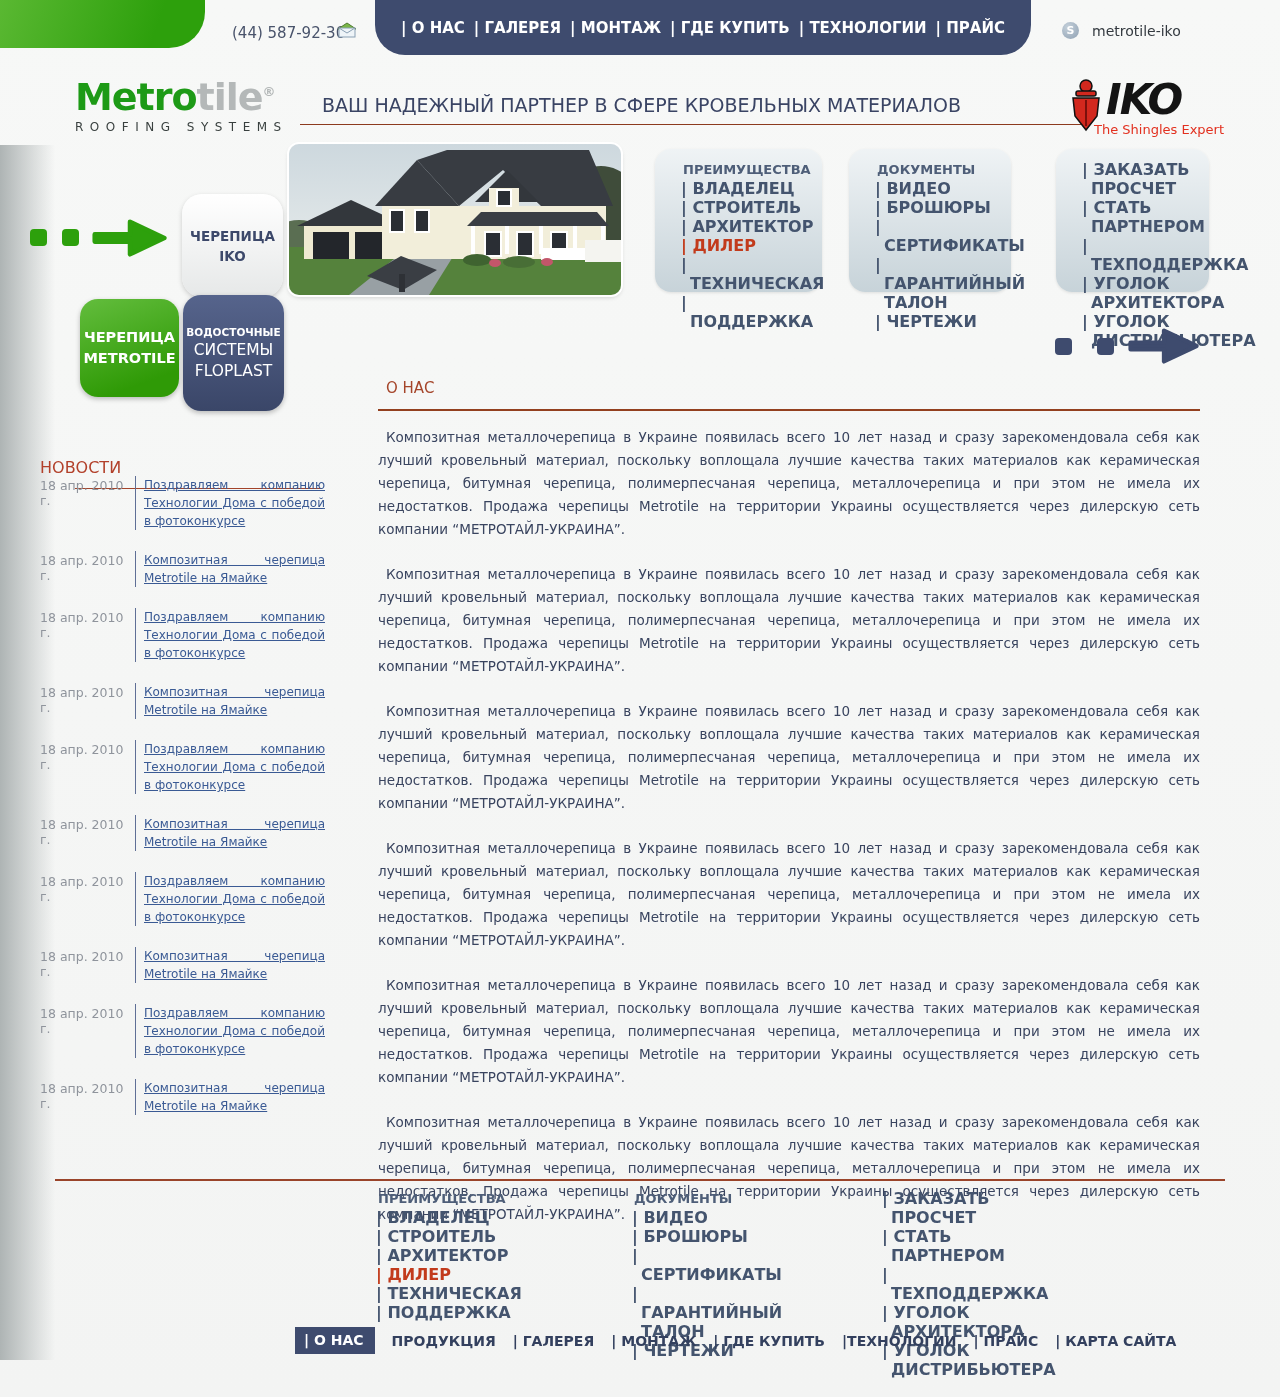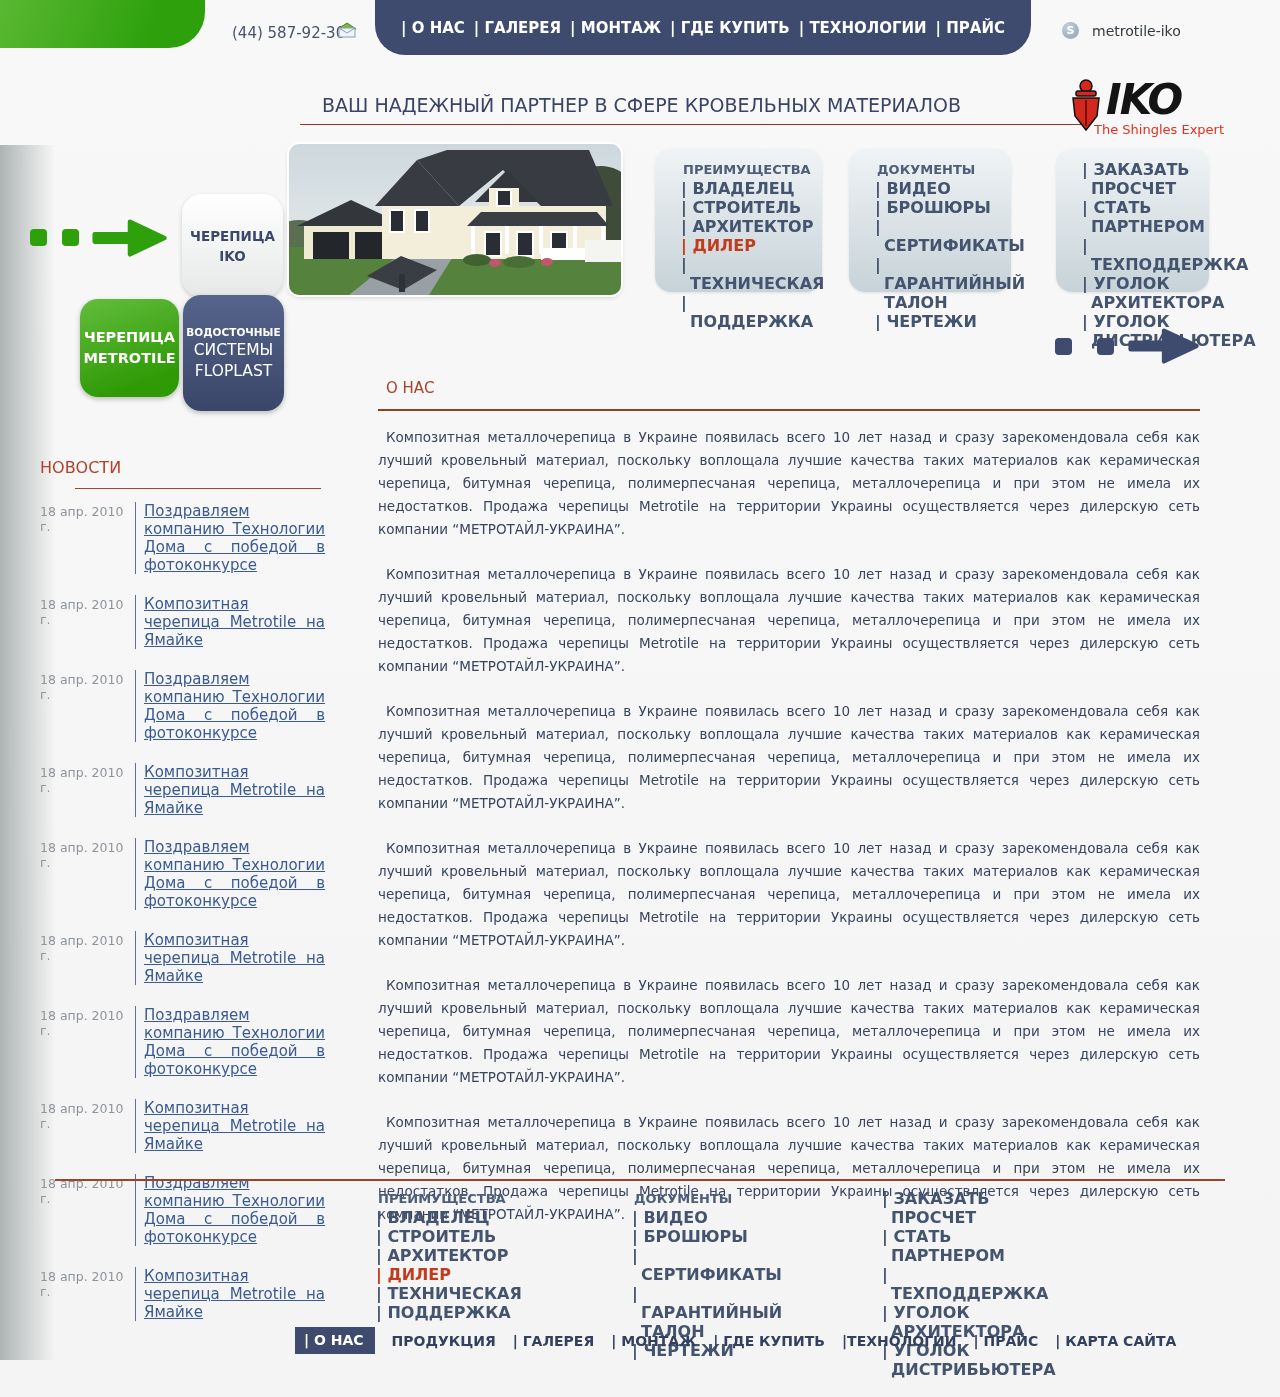--- a/index.html
+++ b/index.html
@@ -82,25 +82,25 @@
     box-shadow:0 2px 5px rgba(0,0,0,.25); color:#fff; font-size:14.5px; font-weight:bold; line-height:21px; }
   .pbtn-flo { left:183px; top:295px; width:101px; height:116px;
     background:linear-gradient(180deg,#56648c 0%,#3a4668 100%);
     box-shadow:0 2px 5px rgba(0,0,0,.25); color:#fff; }
   .flo-l1 { font-size:10.5px; font-weight:bold; line-height:15px; }
   .flo-l2, .flo-l3 { font-size:15.5px; font-weight:normal; line-height:21px; }
 
   
   .news-title { position:absolute; left:40px; top:458px; font-size:16px; color:#b2402a; }
   .news-line { position:absolute; left:75px; top:488px; width:246px; height:0; border-top:1px solid #a3432a; }
-  .news-list { position:absolute; left:40px; top:502px; width:285px; }
+  .news-list { position:absolute; left:40px; top:476px; width:285px; }
   .news-item { display:flex; margin-bottom:21px; }
   .news-date { width:90px; flex:none; font-size:12.5px; color:#8f949c; padding-top:2px; }
   .news-sep { width:1px; flex:none; background:#5f6f96; margin:0 8px 0 5px; }
-  .news-link { flex:1; font-size:15px; line-height:18px; color:#3a5a94;
+  .news-link { flex:1; font-size:12px; line-height:18px; color:#3a5a94;
     text-align:justify; text-decoration:underline; cursor:pointer; }
 
   
   .main-title { position:absolute; left:386px; top:379px; font-size:15px; color:#a5452a; }
   .main-line { position:absolute; left:378px; top:409px; width:822px; height:0; border-top:2px solid #93401f; }
   .paragraphs { position:absolute; left:378px; top:426px; width:822px; }
   .paragraphs p { font-size:13.5px; line-height:23px; color:#39445f;
     text-align:justify; text-indent:8px; margin-bottom:22px; }
 
   
@@ -136,20 +136,26 @@
       <a href="#">| МОНТАЖ</a>
       <a href="#">| ГДЕ КУПИТЬ</a>
       <a href="#">| ТЕХНОЛОГИИ</a>
       <a href="#">| ПРАЙС</a>
     </nav>
   <div class="skype">
     <span class="skype-icon">S</span>
     <span class="skype-name">metrotile-iko</span>
   </div>
 
+  <div class="logo">
+    <div class="logo-main">
+      <span class="logo-green">Metro</span><span class="logo-gray">tile</span><span class="logo-reg">®</span>
+    </div>
+    <div class="logo-sub">ROOFING SYSTEMS</div>
+  </div>
   <div class="tagline">ВАШ НАДЕЖНЫЙ ПАРТНЕР В СФЕРЕ КРОВЕЛЬНЫХ МАТЕРИАЛОВ</div>
   <div class="tagline-line"></div>
   <div class="iko-logo">
     <svg class="iko-shield" viewBox="0 0 36 56">
       <circle cx="18" cy="8" r="6" fill="#d2281e" stroke="#111" stroke-width="1.5"></circle>
       <rect x="8" y="13" width="20" height="5" rx="2" fill="#d2281e" stroke="#111" stroke-width="1.5"></rect>
       <path d="M5,20 L31,20 L29,38 L18,52 L7,38 Z" fill="#d2281e" stroke="#111" stroke-width="1.5"></path>
       <path d="M18,22 L18,48" stroke="#7a100c" stroke-width="2"></path>
     </svg>
     <div class="iko-text">IKO</div>

